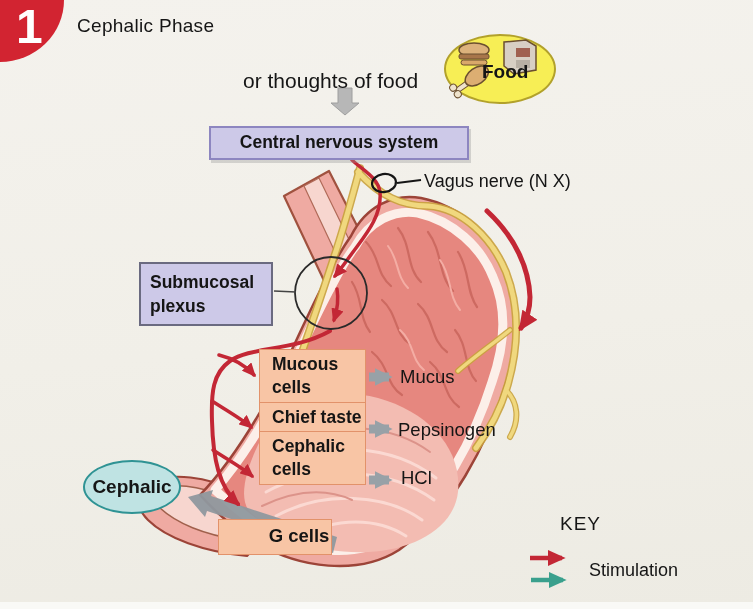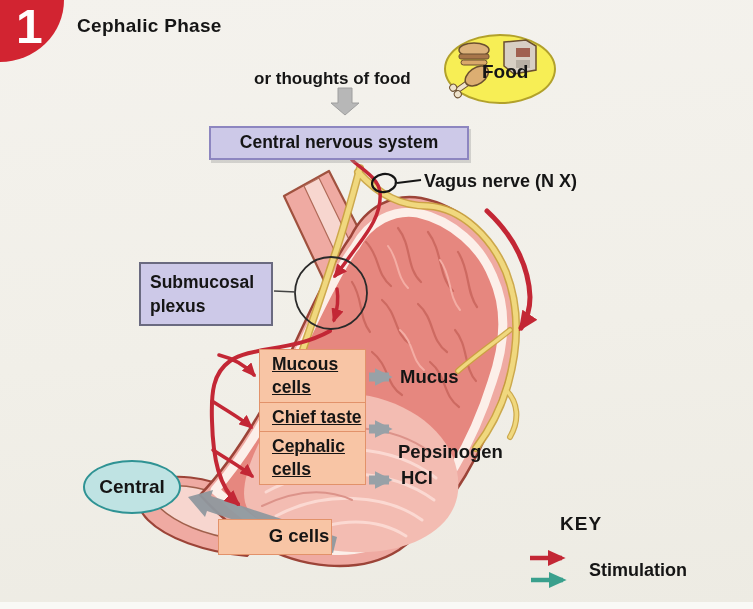--- a/index.html
+++ b/index.html
@@ -4,38 +4,38 @@
 <style>
   html,body{margin:0;padding:0;background:#e8e6df;}
   .fig{
     position:relative;width:753px;height:609px;overflow:hidden;
     background:linear-gradient(175deg,#f4f2ed 0%,#f1efe8 55%,#edebe3 100%);
     font-family:"Liberation Sans","DejaVu Sans",sans-serif;color:#151515;
   }
   .fig svg.art{position:absolute;left:0;top:0;}
   .badge{position:absolute;left:0;top:0;width:64px;height:62px;background:#d22431;border-bottom-right-radius:100%;}
   .badge span{position:absolute;left:16px;top:3px;color:#ffffff;font-weight:bold;font-size:48px;line-height:1;}
-  .lbl{position:absolute;font-weight:bold;white-space:nowrap;color:#151515;}
+  .lbl{position:absolute;font-weight:normal;white-space:nowrap;color:#151515;}
   .title{left:77px;top:15px;font-size:19px;letter-spacing:.3px;}
   .stim1{left:251px;top:43px;font-size:18.5px;}
-  .stim2{left:243px;top:69px;font-size:17px;margin-left:11px;}
+  .stim2{left:243px;top:69px;font-size:21px;}
   .vagus{left:424px;top:171px;font-size:18px;}
   .mucus{left:400px;top:366px;font-size:18.5px;}
-  .pepsi{left:398px;top:441px;font-size:18.5px;}
+  .pepsi{left:398px;top:419px;font-size:18.5px;}
   .hcl{left:401px;top:467px;font-size:18.5px;}
   .keytitle{left:533px;top:513px;font-size:19px;letter-spacing:1px;margin-left:27px;}
   .keylabel{left:589px;top:560px;font-size:18px;text-align:right;}
   .box{position:absolute;box-sizing:border-box;font-weight:bold;color:#151515;}
   .cns{left:209px;top:126px;width:260px;height:34px;background:#cdc9e8;border:2px solid #8d86c0;
        font-size:17.5px;text-align:center;line-height:29px;box-shadow:2px 3px 0 rgba(150,150,150,.35);}
   .sub{left:139px;top:262px;width:134px;height:64px;background:#cdc9e8;border:2px solid #6a6a80;
        font-size:17.5px;line-height:24px;padding:6px 0 0 9px;}
   .cellcol{position:absolute;left:259px;top:351px;width:107px;}
   .cell{box-sizing:border-box;background:#f8c5a5;border:1.7px solid #e2926a;font-weight:bold;
-        font-size:17.5px;line-height:23px;padding:3px 2px 3px 12px;margin-top:-1.7px;color:#151515;text-decoration:underline;}
+        font-size:17.5px;line-height:23px;padding:3px 2px 3px 12px;margin-top:-1.7px;color:#151515;}
   .gcells{left:218px;top:519px;width:114px;height:36px;background:#f8c5a5;border:1.7px solid #e2926a;
           text-align:center;line-height:32px;font-size:18.5px;padding-left:48px;}
   .gastrin{left:83px;top:460px;width:98px;height:54px;background:#bfe3e3;border:2.5px solid #2f9394;
            border-radius:50%;text-align:center;line-height:49px;font-size:19px;}
   .food{left:444px;top:34px;width:112px;height:70px;background:#f7ee55;border:2px solid #b2a12b;border-radius:50%;}
   .food .foodlabel{position:absolute;left:36px;top:25px;font-size:19px;font-weight:bold;}
   .bottomstrip{position:absolute;left:0;bottom:0;width:100%;height:7px;background:#f9f9f6;}
 </style>
 </head>
 <body>
@@ -195,16 +195,16 @@
     <span>plexus</span>
   </div>
 
   <div class="cellcol">
     <div class="cell">Mucous cells</div>
     <div class="cell">Chief taste</div>
     <div class="cell">Cephalic cells</div>
   </div>
 
   <div class="box gcells">G cells</div>
-  <div class="box gastrin">Central</div>
+  <div class="box gastrin">Cephalic</div>
 
   <div class="bottomstrip"></div>
 </div>
 
 </body></html>

